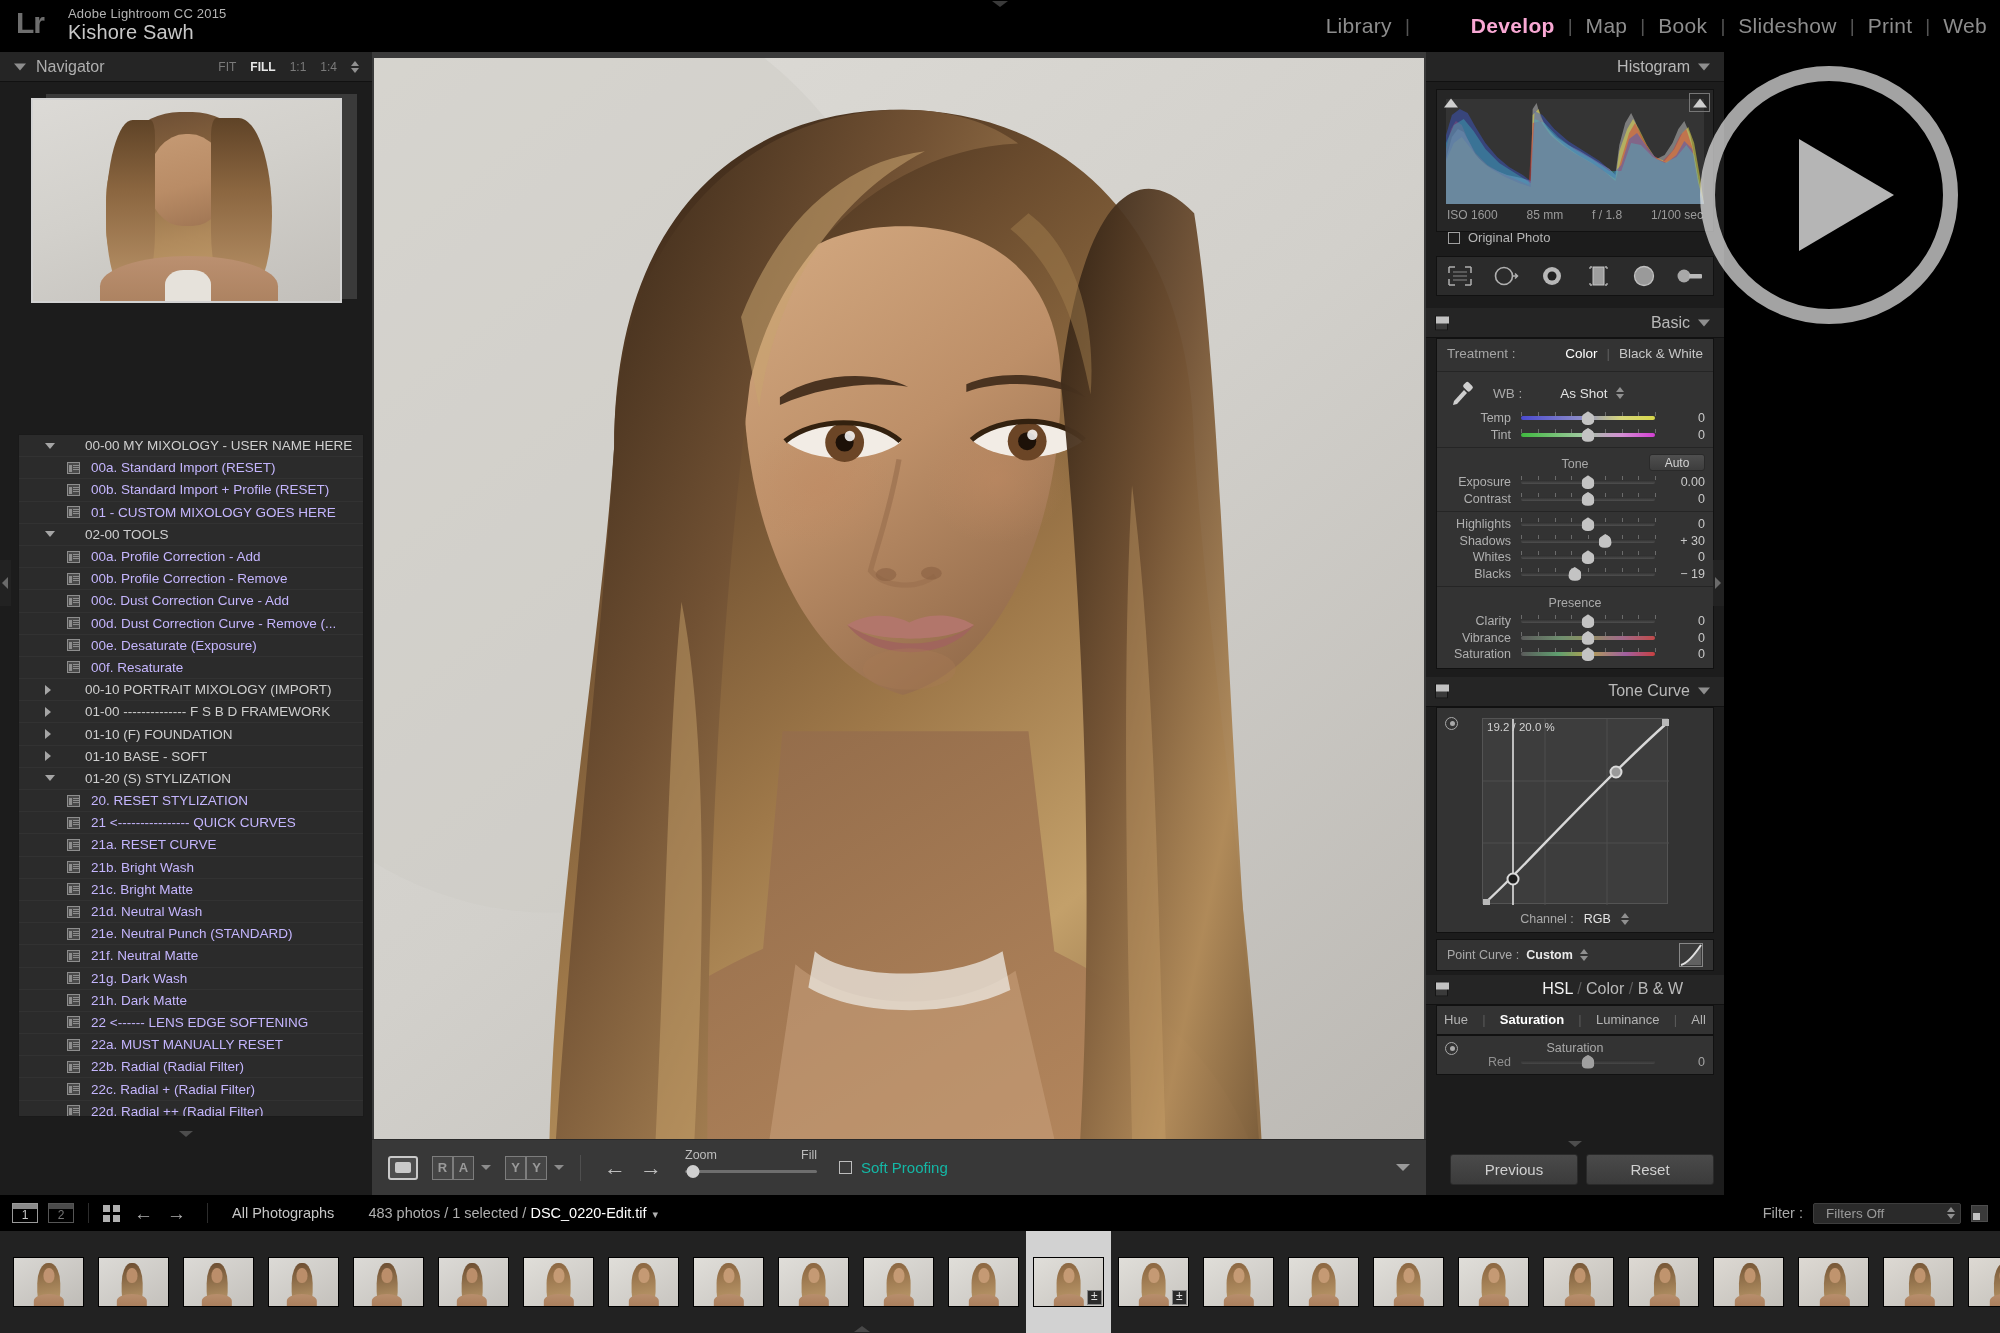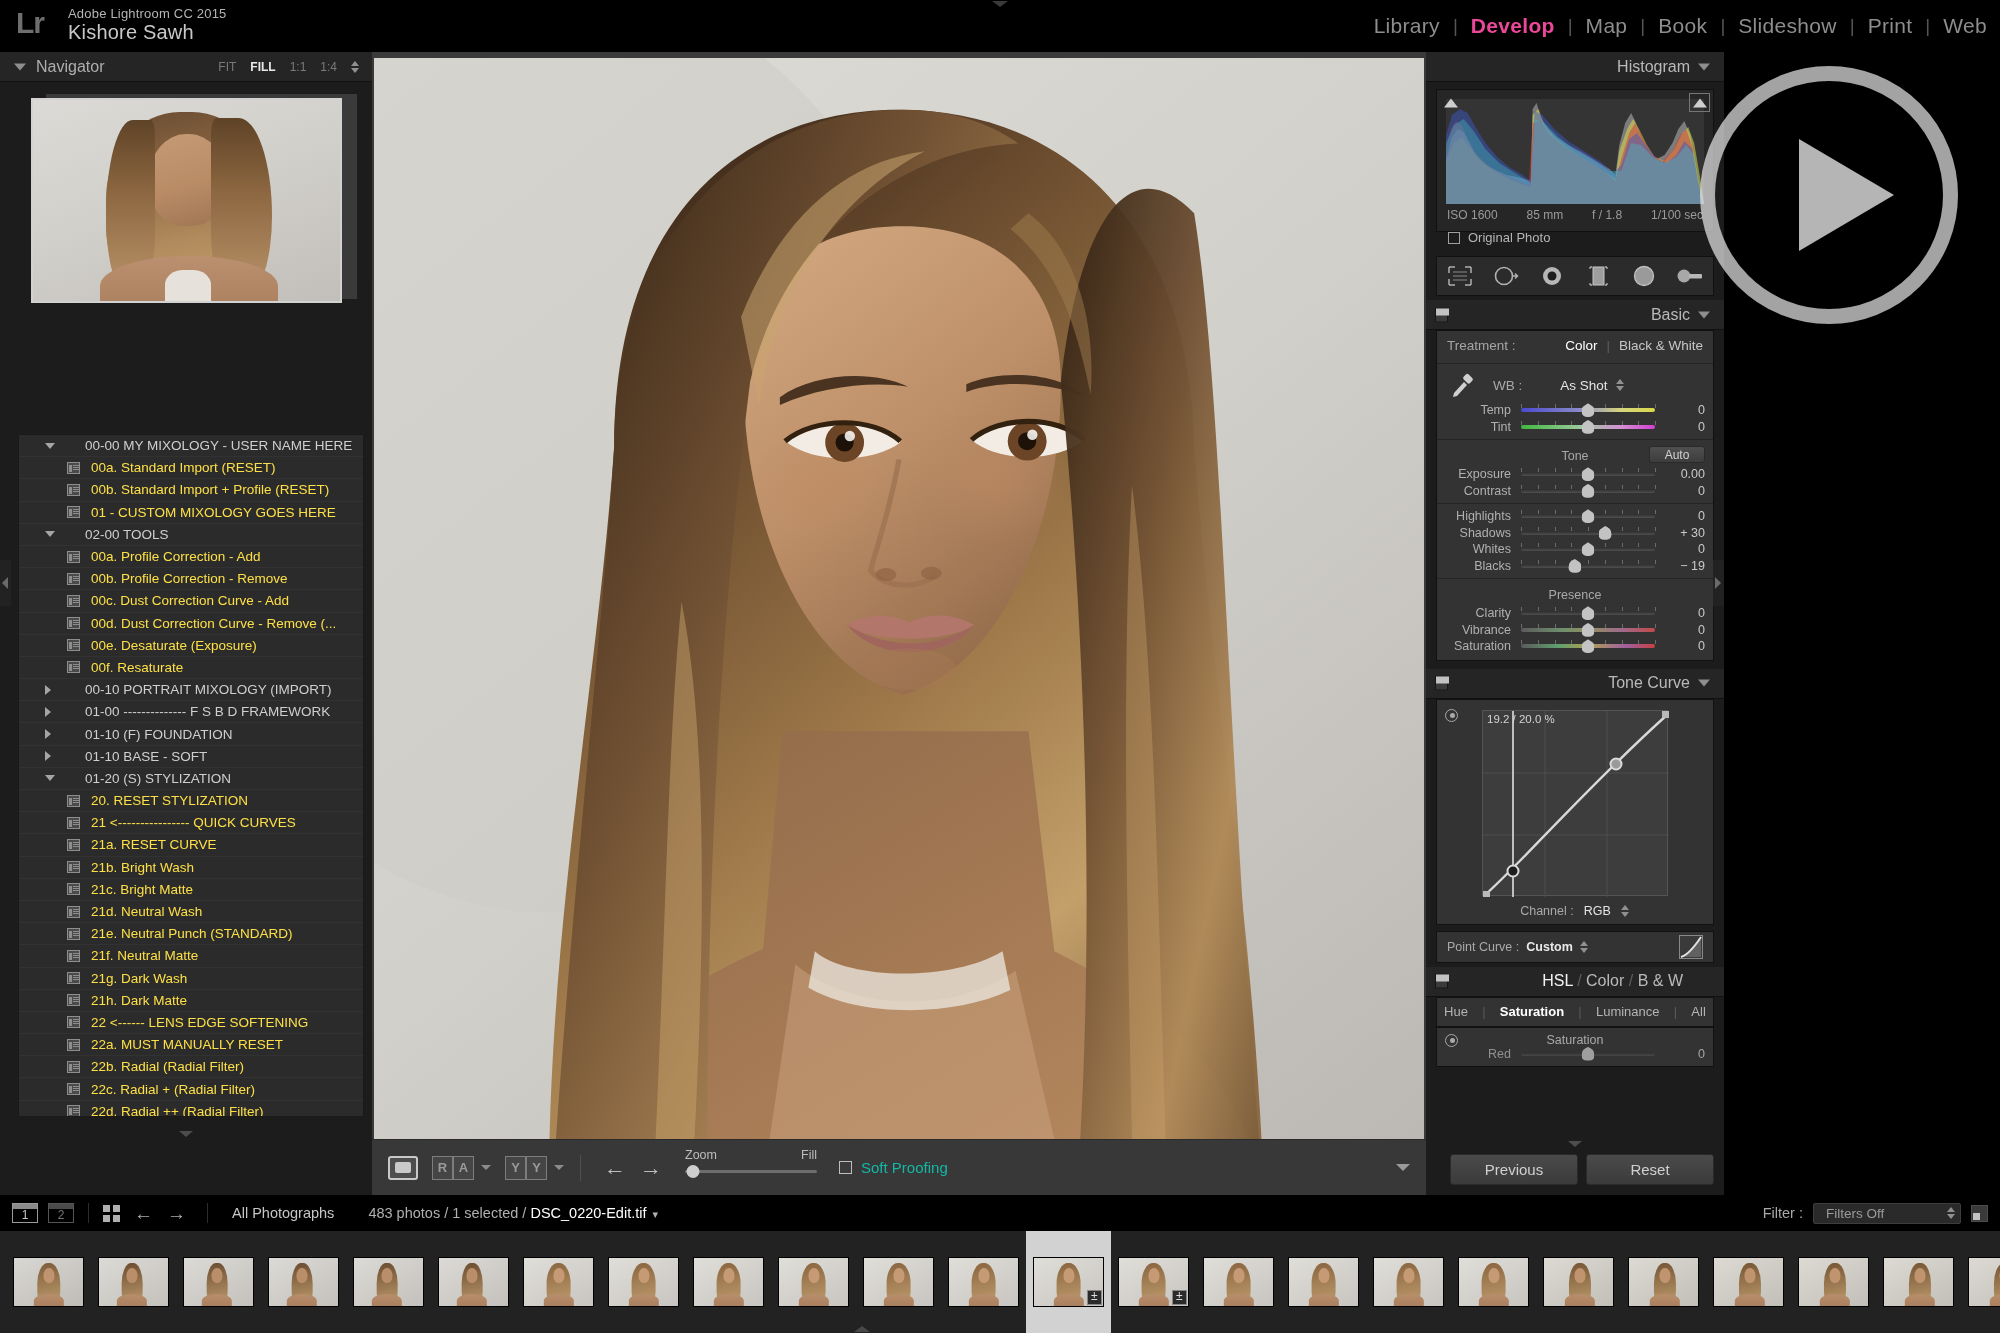--- a/index.html
+++ b/index.html
@@ -15,21 +15,21 @@
   .topbar { position: absolute; left: 0; top: 0; width: 2000px; height: 52px; background: #000; }
   .lr-logo {
     position: absolute; left: 16px; top: 8px;
     font-size: 30px; font-weight: 700; color: #6e6e6e;
     letter-spacing: -1px; line-height: 30px;
   }
   .app-sub { position: absolute; left: 68px; top: 6px; font-size: 13px; color: #b4b4b4; letter-spacing: .2px; }
   .app-user { position: absolute; left: 68px; top: 21px; font-size: 20px; color: #c8c8c8; letter-spacing: .2px; }
   .modules { position: absolute; right: 0px; top: 14px; display: flex; align-items: center; font-size: 21px; }
   .modules .mod { color: #8d8d8d; padding: 0 13px; cursor: pointer; letter-spacing: .3px; }
-  .modules .mod.active { color: #ec4899; font-weight: 700; }
+  .modules .mod.active { color: #f9a8d4; font-weight: 700; margin-left: 48px; }
   .modules .sep { color: #555; font-size: 19px; }
   .top-handle { position: absolute; left: 50%; top: 0; transform: translateX(-50%);
      width: 46px; height: 8px; }
   .top-handle:after { content:""; position:absolute; left:50%; top:1px; transform:translateX(-50%);
      border-left:8px solid transparent; border-right:8px solid transparent; border-top:6px solid #3a3a3a; }
 
   
   .left-panel { position: absolute; left: 0; top: 52px; width: 372px; height: 1143px; background: #1c1c1c; }
   .panel-hdr {
     position: relative; height: 30px; display: flex; align-items: center;
@@ -67,21 +67,21 @@
 
   
   .presets-wrap { position: absolute; left: 0; top: 351px; width: 372px; bottom: 0; }
   .plus { position: absolute; right: 14px; top: 50%; transform: translateY(-50%); color: #9a9a9a; font-size: 20px; line-height: 1; cursor: pointer; }
   .preset-list {
     position: absolute; left: 18px; right: 8px; top: 31px; bottom: 78px;
     overflow: hidden; background: #2b2b2b; border: 1px solid #1a1a1a;
   }
   .pgroup, .pitem {
     display: flex; align-items: center; height: 22.2px;
-    font-size: 13.5px; color: #fde047; white-space: nowrap;
+    font-size: 13.5px; color: #c4b5fd; white-space: nowrap;
     border-bottom: 1px solid #323232; cursor: pointer;
   }
   .pgroup { padding-left: 42px; position: relative; color: #cfcfcf; }
   .pgroup .arrow {
     position: absolute; left: 26px; top: 50%; transform: translateY(-50%);
     width: 0; height: 0;
   }
   .pgroup .arrow.down { border-left: 5px solid transparent; border-right: 5px solid transparent; border-top: 6px solid #a5a5a5; }
   .pgroup .arrow.right { border-top: 5px solid transparent; border-bottom: 5px solid transparent; border-left: 6px solid #a5a5a5; }
   .pgroup span.lbl { padding-left: 24px; }
@@ -625,21 +625,21 @@
           </svg>
       </div>
       <div class="tool">
         <svg width="30" height="26" viewBox="0 0 30 26">
             <circle cx="9" cy="13" r="6.5" fill="#a8a8a8"></circle>
             <rect x="14" y="11" width="13" height="4.5" rx="1" fill="#b8b8b8"></rect>
           </svg>
       </div>
     </div>
 
-    <div class="rp-hdr" style="margin-top:4px;justify-content:flex-end;">
+    <div class="rp-hdr" style="margin-top:12px;justify-content:flex-end;">
       <span class="rp-sw"></span>
       <span>Basic</span>
       <span class="tri"></span>
     </div>
     <div class="sec-body">
       <div class="treat-row">
         <span class="lbl">Treatment :</span>
         <span class="opts" id="treat-opts">
             <span class="opt active">Color</span>
             <span class="bar">|</span>

